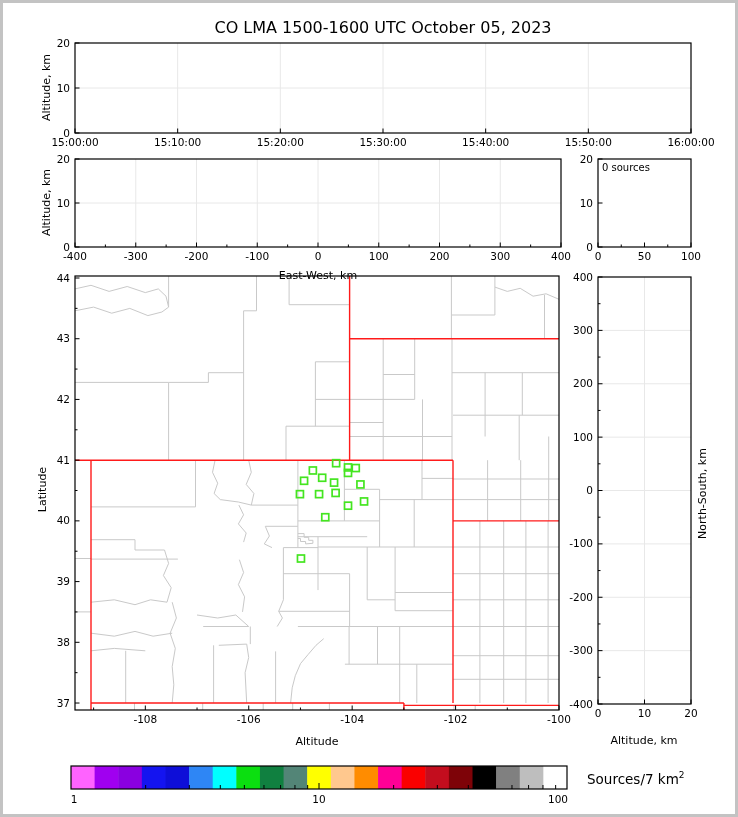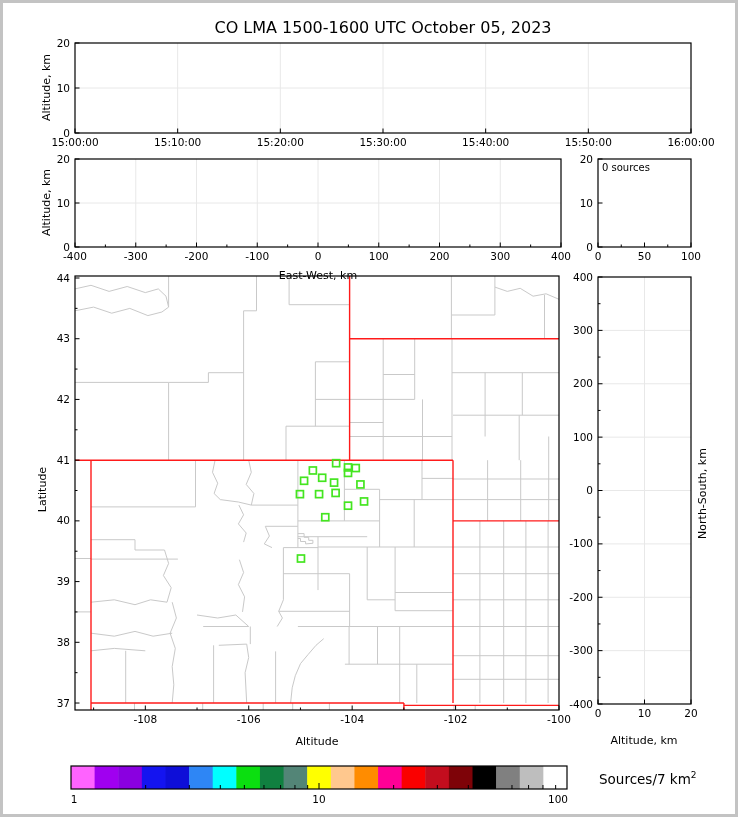--- a/index.html
+++ b/index.html
@@ -4,21 +4,21 @@
 <style>
   html,body{margin:0;padding:0;background:#e8e8e8;font-family:"DejaVu Sans",sans-serif;}
   #screen{position:relative;width:738px;height:817px;background:#ffffff;border:3px solid #c3c3c3;box-sizing:border-box;overflow:hidden;}
   #plot-svg{position:absolute;left:0;top:0;}
   .lbl{position:absolute;color:#000;white-space:nowrap;}
   .title{font-size:16px;}
   .axis-title{font-size:11px;}
   .rot{transform:rotate(-90deg);transform-origin:center center;text-align:center;}
   .ctr{text-align:center;}
   .annot{font-size:10px;}
-  .cbar-label{font-size:13.5px;margin-left:12px;}
+  .cbar-label{font-size:13.5px;}
   .cbar-label sup{font-size:9px;}
 </style>
 </head>
 <body>
 
 <div id="screen">
   <div class="lbl title ctr" style="left:100px;top:15px;width:560px;">CO LMA 1500-1600 UTC October 05, 2023</div>
 
   <svg id="plot-svg" width="738" height="817">
       <g>

